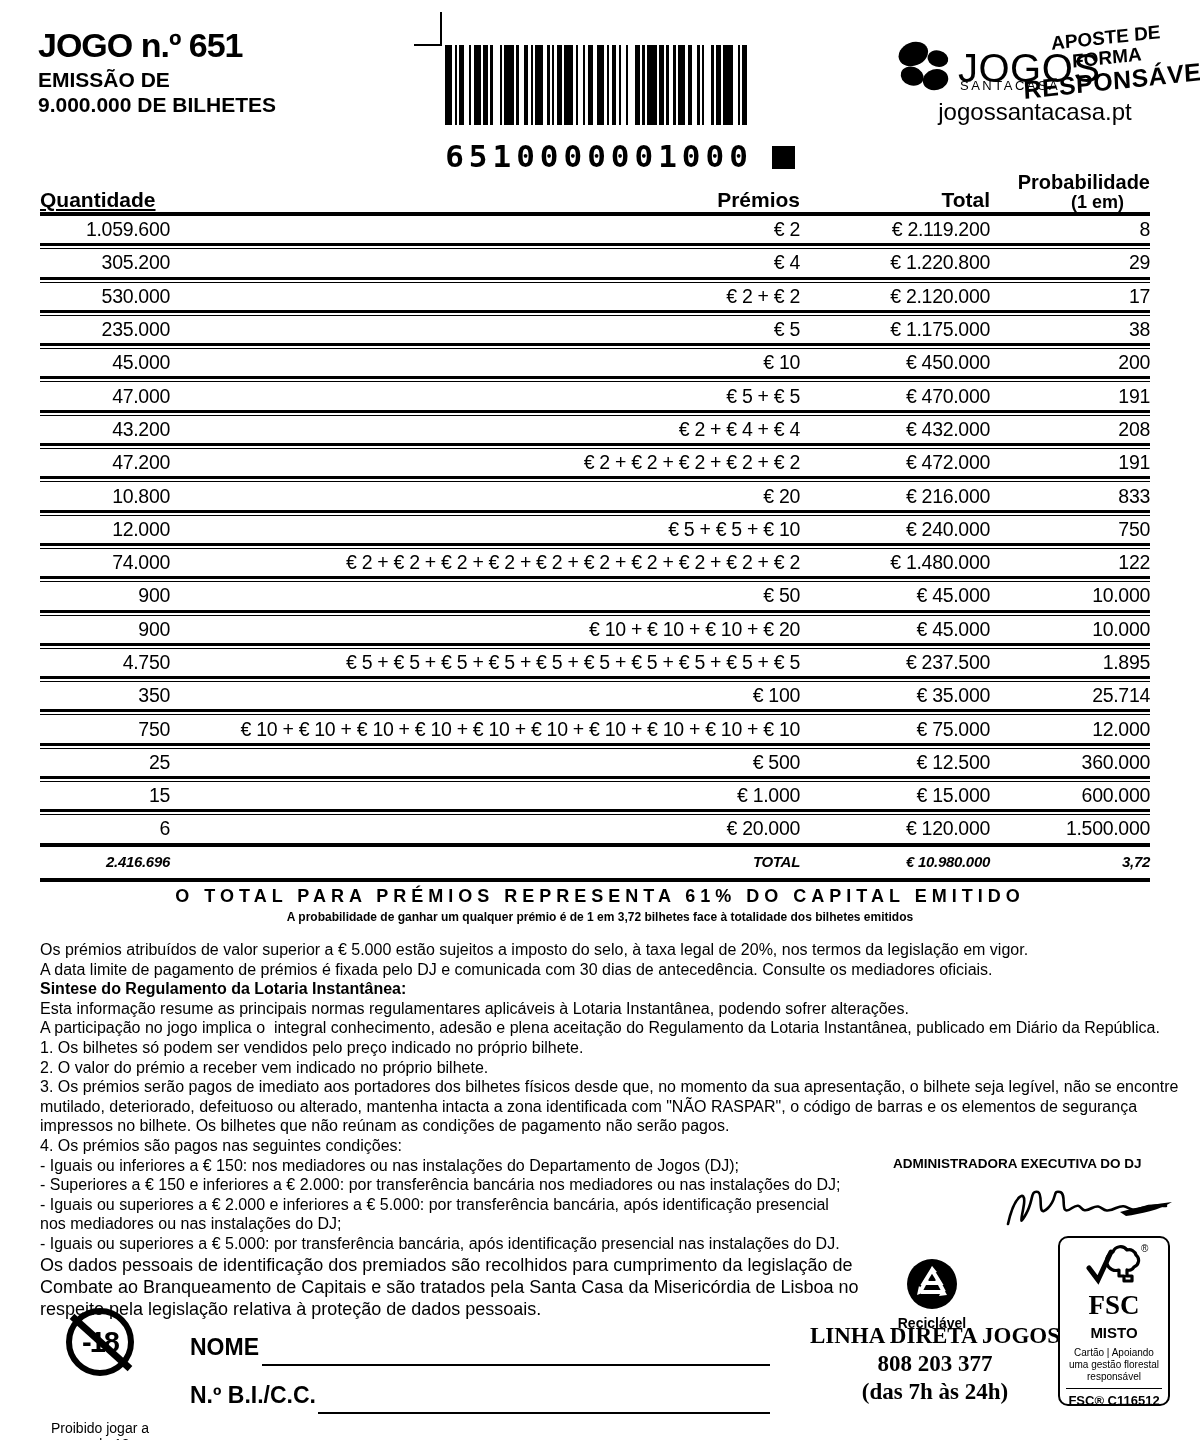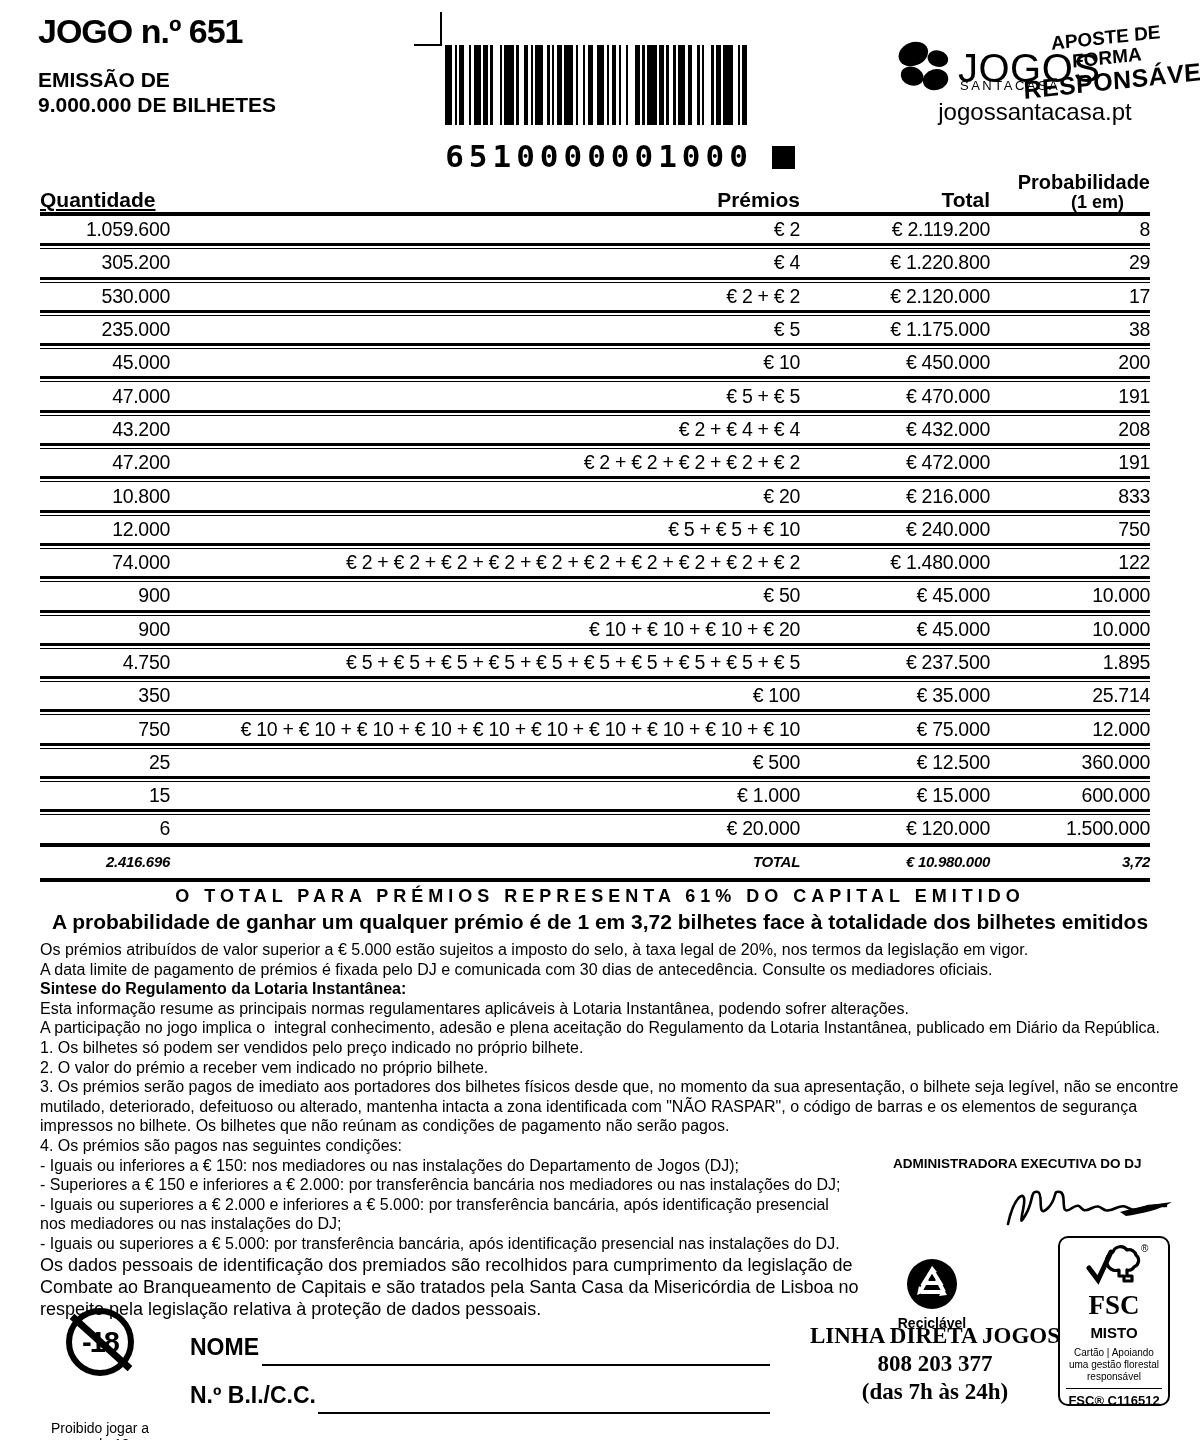--- a/index.html
+++ b/index.html
@@ -1,21 +1,21 @@
 <!DOCTYPE html>
 <html><head>
 <meta charset="utf-8">
 <style>
   html,body{margin:0;padding:0;background:#fff;}
   .page{position:relative;width:1200px;height:1440px;background:#fff;color:#000;
         font-family:"Liberation Sans",sans-serif;overflow:hidden;}
   .abs{position:absolute;}
 
   
-  .game-title{left:38px;top:12px;font-size:34px;font-weight:bold;letter-spacing:-1px;}
+  .game-title{left:38px;top:26px;font-size:34px;font-weight:bold;letter-spacing:-1px;}
   .emis1{left:38px;top:68px;font-size:21px;font-weight:bold;}
   .emis2{left:38px;top:93px;font-size:21px;font-weight:bold;}
 
   .regmark-v{left:440px;top:12px;width:2px;height:34px;background:#000;}
   .regmark-h{left:414px;top:44px;width:28px;height:2px;background:#000;}
   .barcode{left:445px;top:45px;width:310px;height:80px;display:flex;}
   .barcode div{height:100%;}
   .barcode-number{left:438px;top:138px;width:322px;text-align:center;
       font-family:"DejaVu Sans Mono",monospace;font-size:31px;font-weight:bold;letter-spacing:5px;}
   .barcode-square{left:772px;top:146px;width:23px;height:23px;background:#000;}
@@ -45,21 +45,21 @@
   .trow span{font-size:19.5px;letter-spacing:-0.3px;white-space:pre;}
   .trow-total span{font-weight:bold;font-size:15px;font-style:italic;}
   .line-thick{border-top:4px solid #000;height:0;}
   .sep{height:6px;border-top:3px solid #000;border-bottom:1px solid #000;box-sizing:border-box;}
   .line-heavy{border-top:4.5px solid #000;height:0;}
   .line-bottom{border-top:4px solid #000;height:0;}
 
   
   .headline1{left:0;top:886px;width:1200px;text-align:center;font-weight:bold;
       font-size:18px;letter-spacing:5px;}
-  .headline2{left:0;top:910px;width:1200px;text-align:center;font-weight:bold;font-size:21px;}
+  .headline2{left:0;top:910px;width:1200px;text-align:center;font-weight:bold;font-size:12px;}
 
   
   .regs{left:40px;top:940px;width:1130px;}
   .reg-line{white-space:pre;font-size:16px;line-height:19.6px;}
   .reg-line.b{font-weight:bold;}
   .reg-line.l{font-size:18px;line-height:22px;}
 
   
   .admin-title{left:893px;top:1156px;font-size:13.5px;font-weight:bold;white-space:nowrap;}
   .signature{left:1000px;top:1176px;}

